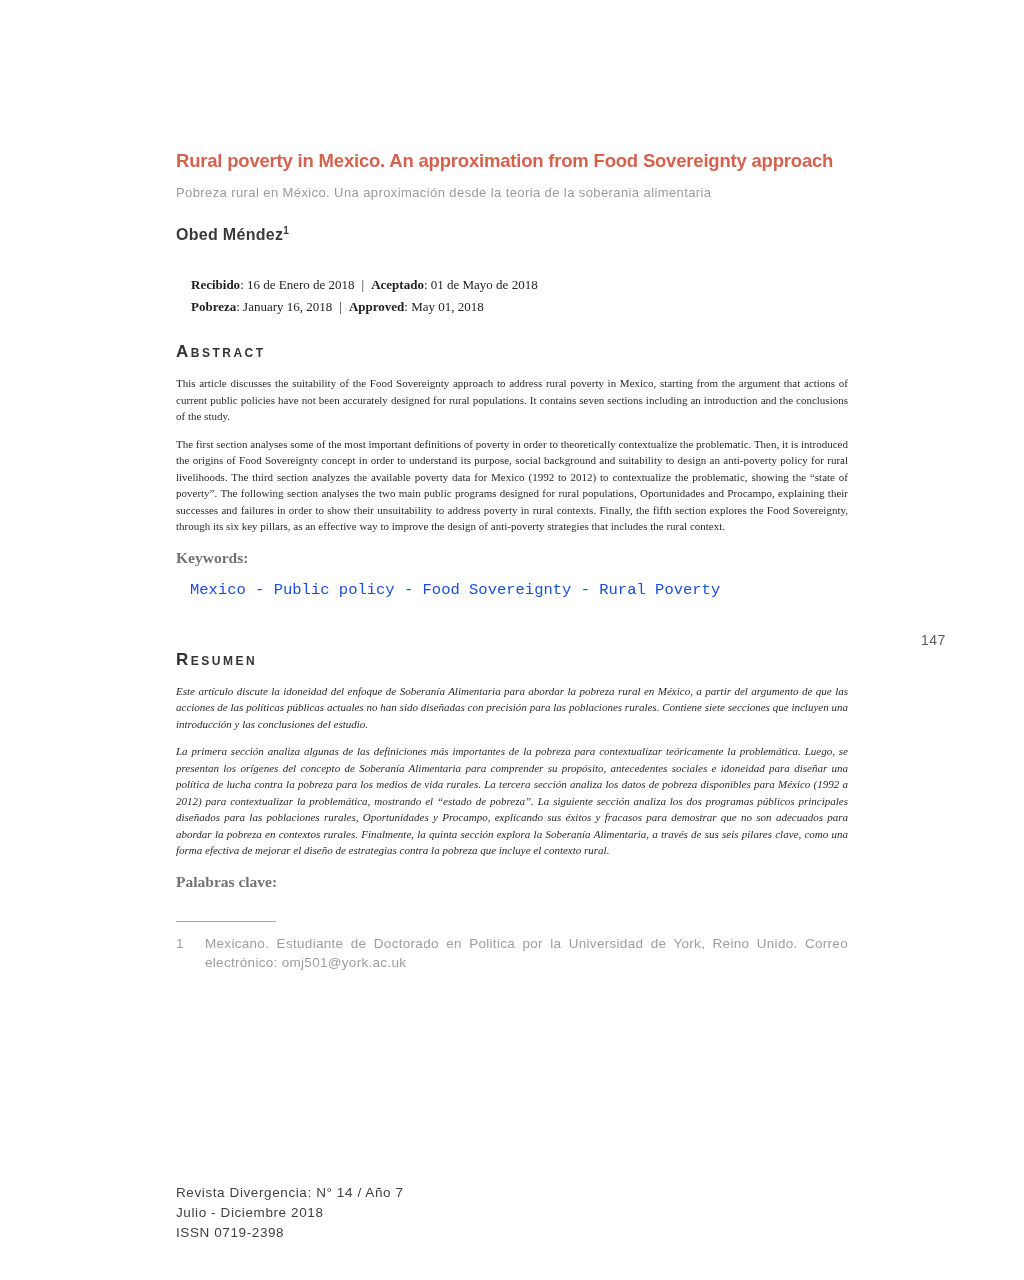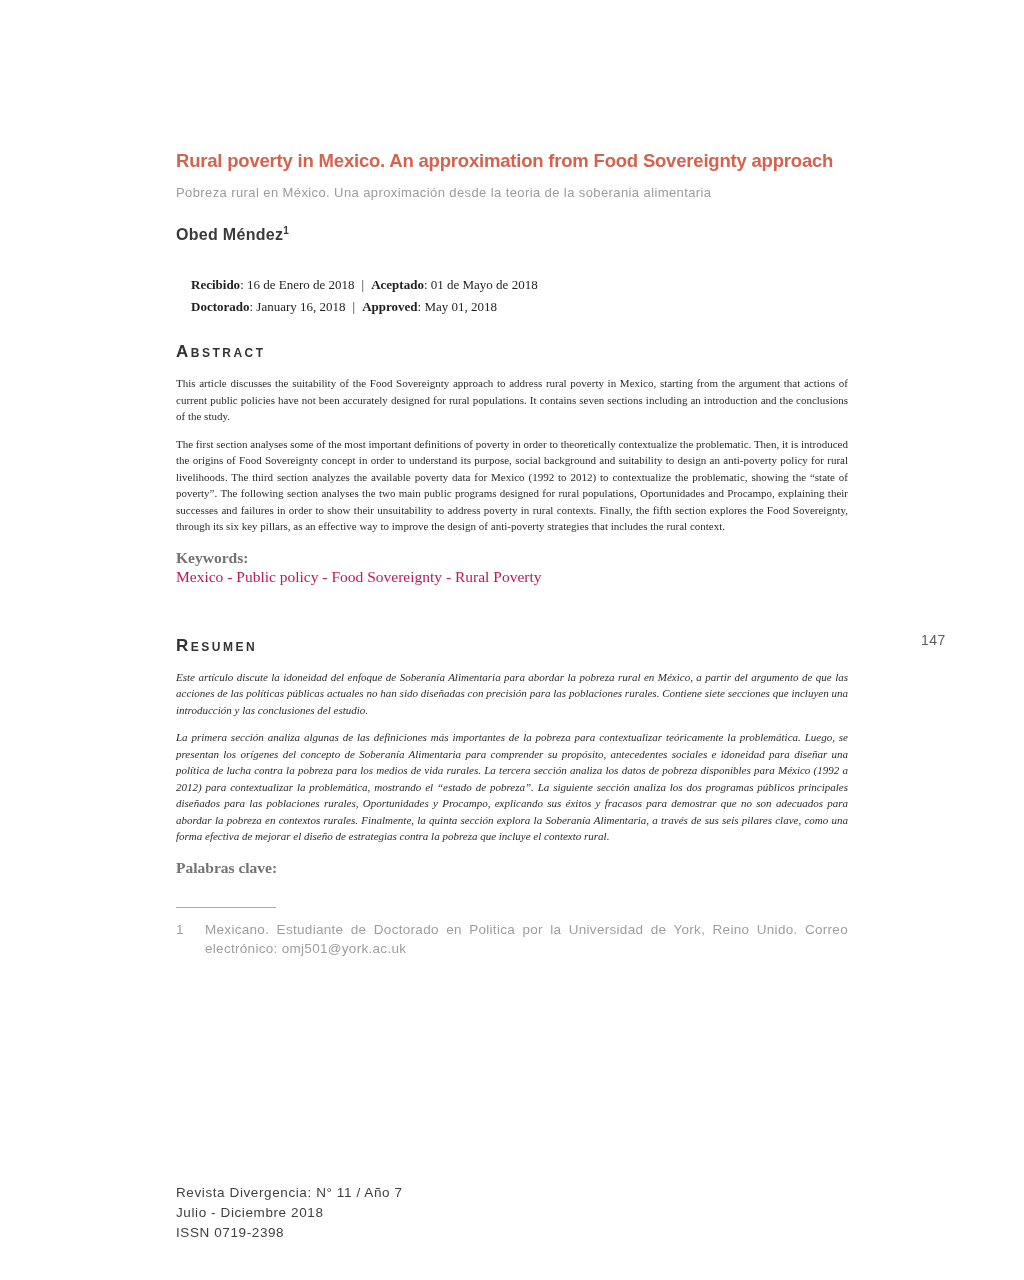--- a/index.html
+++ b/index.html
@@ -84,24 +84,24 @@
 
   .kw-label {
     font-family: "Liberation Serif", serif;
     font-size: 15.5px;
     font-weight: 700;
     color: #737373;
     margin: 0;
     line-height: 18px;
   }
   .kw-line {
-    font-family: Liberation Serif, serif;
+    font-family: Liberation Mono, monospace;
     font-size: 15.5px;
-    color: #be185d;
-    margin: 0;
+    color: #1d4ed8;
+    margin: 14px;
     line-height: 19px;
   }
 
   
   .footnote-divider {
     width: 100px;
     border: none;
     border-top: 1px solid #a9a9a9;
     margin: 30px 0 12px 0;
   }
@@ -145,21 +145,21 @@
   <div class="content">
 
     <h1 class="article-title">Rural poverty in Mexico. An approximation from Food Sovereignty approach</h1>
 
     <p class="article-subtitle">Pobreza rural en México. Una aproximación desde la teoria de la soberania alimentaria</p>
 
     <p class="article-author"><span>Obed Méndez</span><sup>1</sup></p>
 
     <div class="dates-block">
       <p class="dates-line"><b>Recibido</b><span>: 16 de Enero de 2018</span><span class="dates-sep">|</span><b>Aceptado</b><span>: 01 de Mayo de 2018</span></p>
-      <p class="dates-line"><b>Doctorado</b><span>: January 16, 2018</span><span class="dates-sep">|</span><b>Approved</b><span>: May 01, 2018</span></p>
+      <p class="dates-line"><b>Pobreza</b><span>: January 16, 2018</span><span class="dates-sep">|</span><b>Approved</b><span>: May 01, 2018</span></p>
     </div>
 
     <h2 class="section-heading">Abstract</h2>
 
     <p class="serif-para">This article discusses the suitability of the Food Sovereignty approach to address rural poverty in Mexico, starting from the argument that actions of current public policies have not been accurately designed for rural populations. It contains seven sections including an introduction and the conclusions of the study.</p>
     <p class="serif-para last">The first section analyses some of the most important definitions of poverty in order to theoretically contextualize the problematic. Then, it is introduced the origins of Food Sovereignty concept in order to understand its purpose, social background and suitability to design an anti-poverty policy for rural livelihoods. The third section analyzes the available poverty data for Mexico (1992 to 2012) to contextualize the problematic, showing the “state of poverty”. The following section analyses the two main public programs designed for rural populations, Oportunidades and Procampo, explaining their successes and failures in order to show their unsuitability to address poverty in rural contexts. Finally, the fifth section explores the Food Sovereignty, through its six key pillars, as an effective way to improve the design of anti-poverty strategies that includes the rural context.</p>
 
     <p class="kw-label">Keywords:</p>
     <p class="kw-line">Mexico - Public policy - Food Sovereignty - Rural Poverty</p>
 
@@ -175,18 +175,18 @@
     <div class="footnote-row">
       <span class="footnote-marker">1</span>
       <span class="footnote-text">Mexicano. Estudiante de Doctorado en Politica por la Universidad de York, Reino Unido. Correo electrónico: omj501@york.ac.uk</span>
     </div>
 
   </div>
 
   <div class="page-number">147</div>
 
   <div class="page-footer">
-    <p>Revista Divergencia: N° 11 / Año 7</p>
+    <p>Revista Divergencia: N° 14 / Año 7</p>
     <p>Julio - Diciembre 2018</p>
     <p>ISSN 0719-2398</p>
   </div>
 
 </div>
 
 </body></html>

